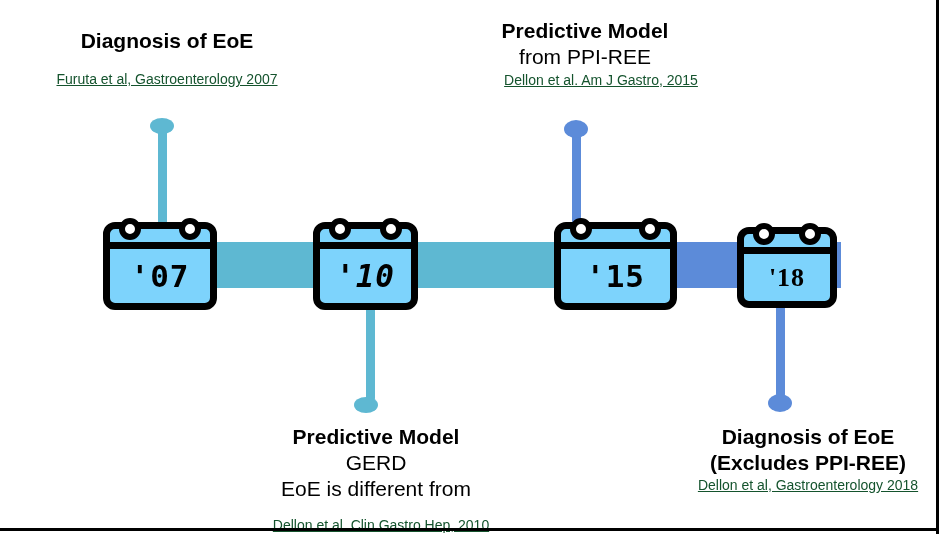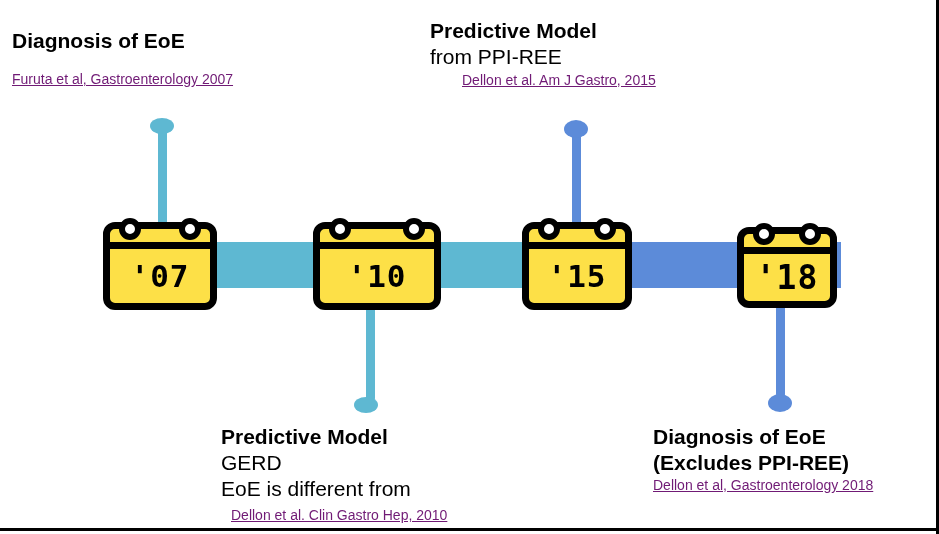--- a/index.html
+++ b/index.html
@@ -32,57 +32,57 @@
   .dot.cyan{background:#5EB8D2;}
   .dot.blue{background:#5C8BD9;}
   .dot-07{left:150px;top:118px;}
   .dot-15{left:564px;top:120px;height:18px;}
   .dot-10{left:354px;top:397px;}
   .dot-18{left:768px;top:394px;height:18px;}
 
   
   .cal{
     position:absolute;
-    background:#fde047;
+    background:#7dd3fc;
     border:7px solid #000;
     border-radius:12px;
     box-sizing:border-box;
   }
   .cal-07{left:103px;top:222px;width:114px;height:88px;}
-  .cal-10{left:313px;top:222px;width:128px;height:88px;}
-  .cal-15{left:522px;top:222px;width:110px;height:88px;}
+  .cal-10{left:313px;top:222px;width:105px;height:88px;font-style:italic;}
+  .cal-15{left:554px;top:222px;width:123px;height:88px;}
   .cal-18{left:737px;top:227px;width:100px;height:81px;}
   .cal-header{height:13px;border-bottom:7px solid #000;}
   .cal-year{
     display:flex;align-items:center;justify-content:center;
     height:calc(100% - 20px);
     font-family:"DejaVu Sans Mono", monospace;
     font-weight:bold;font-size:31px;letter-spacing:1px;
   }
-  .cal-18 .cal-year{font-size:33px;}
+  .cal-18 .cal-year{font-size:26px;font-family:Liberation Serif, serif;}
   .ring{
     position:absolute;top:-11px;
     width:10px;height:10px;
     background:#fff;border:6px solid #000;border-radius:50%;
   }
   .ring.left{left:9px;}
   .ring.right{right:9px;}
 
   
-  .ann{position:absolute;width:310px;}
+  .ann{position:absolute;width:310px;text-align:center;}
   .ann-07{left:12px;top:28px;}
   .ann-15{left:430px;top:18px;}
   .ann-10{left:221px;top:424px;}
   .ann-18{left:653px;top:424px;}
   .ann .t{font-size:21px;line-height:26px;}
   .ann .t.b{font-weight:bold;}
-  .ann .cite{display:inline-block;font-size:14px;color:#701a75;text-decoration:underline;cursor:pointer;}
+  .ann .cite{display:inline-block;font-size:14px;color:#14532d;text-decoration:underline;cursor:pointer;}
   .ann-07 .cite{margin-top:17px;}
   .ann-15 .cite{margin-top:2px;margin-left:32px;}
-  .ann-10 .cite{margin-top:5px;padding-left:10px;}
+  .ann-10 .cite{margin-top:15px;padding-left:10px;}
   .ann-18 .cite{}
 </style>
 </head>
 <body>
 
 <div class="slide">
 
   <div class="bar cyan"></div>
   <div class="bar blue"></div>
 

